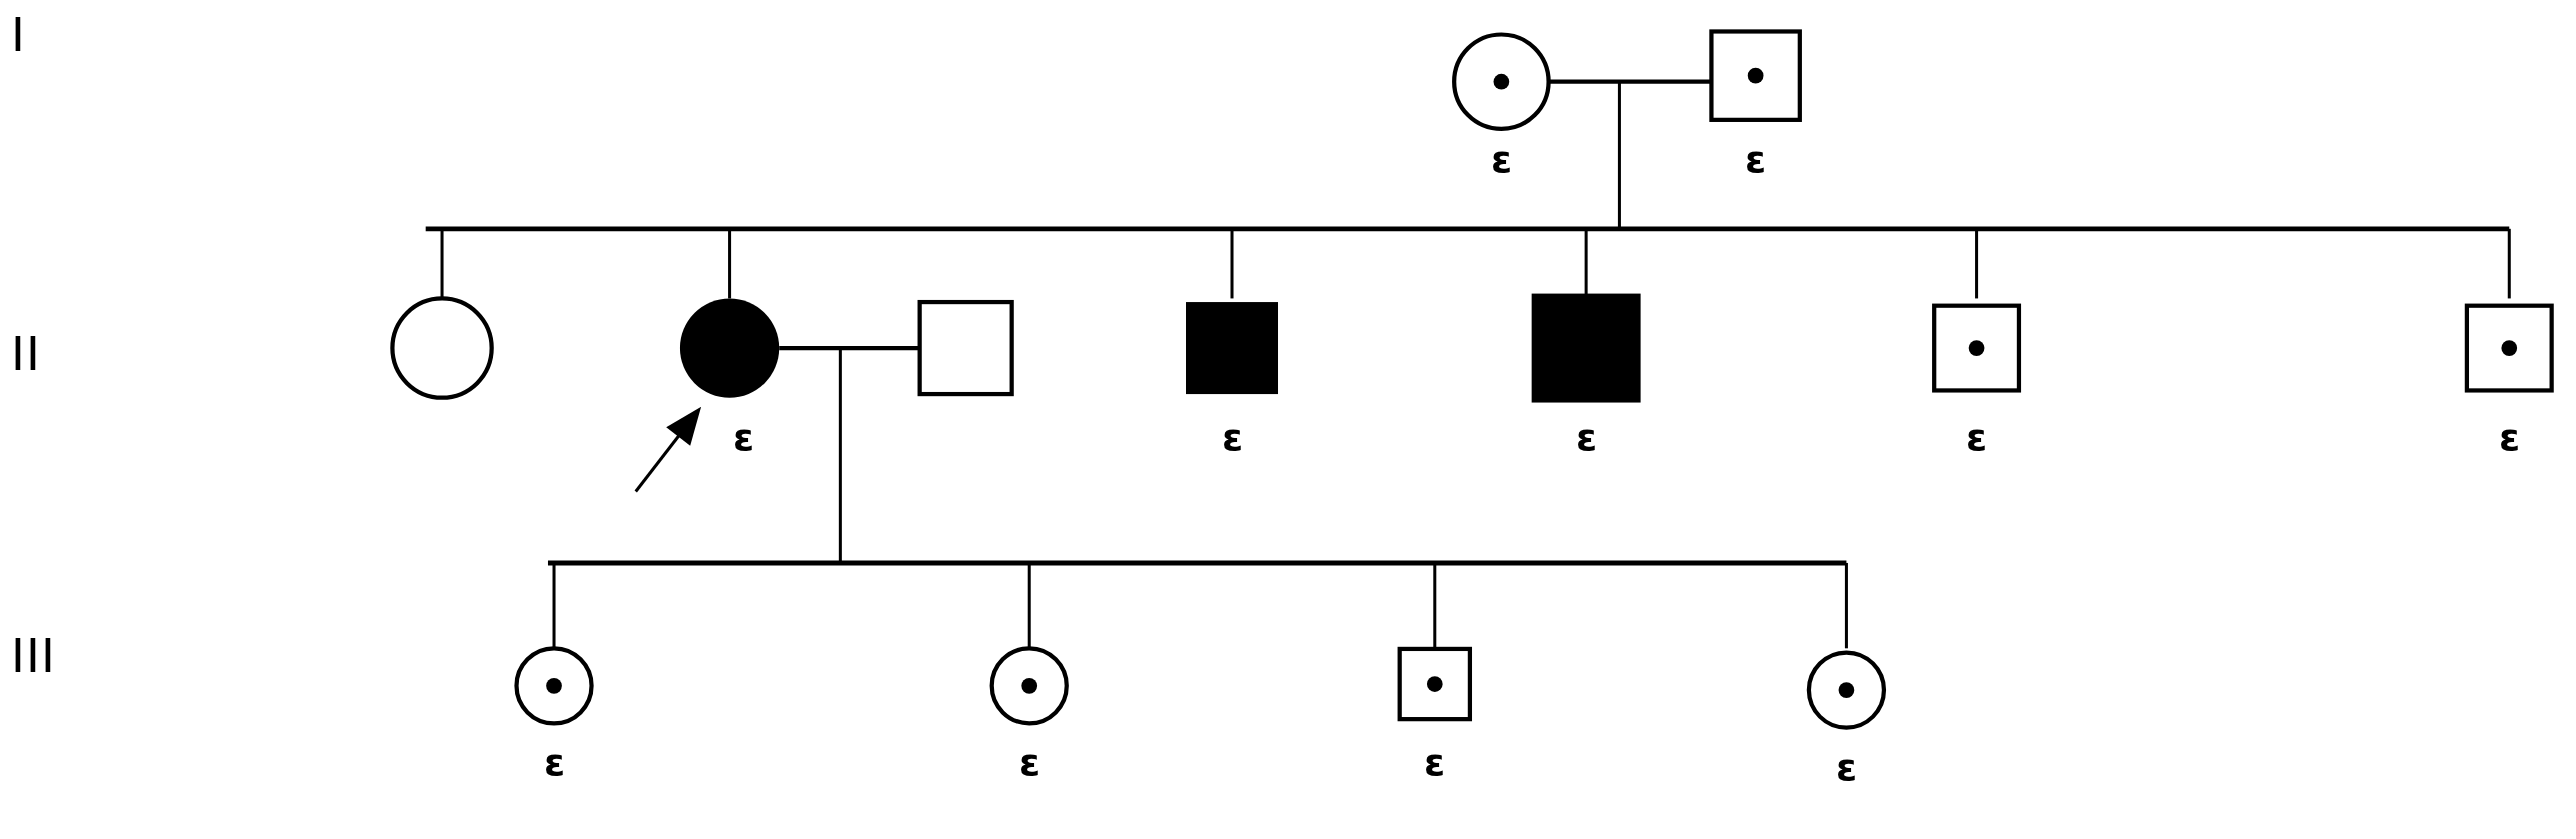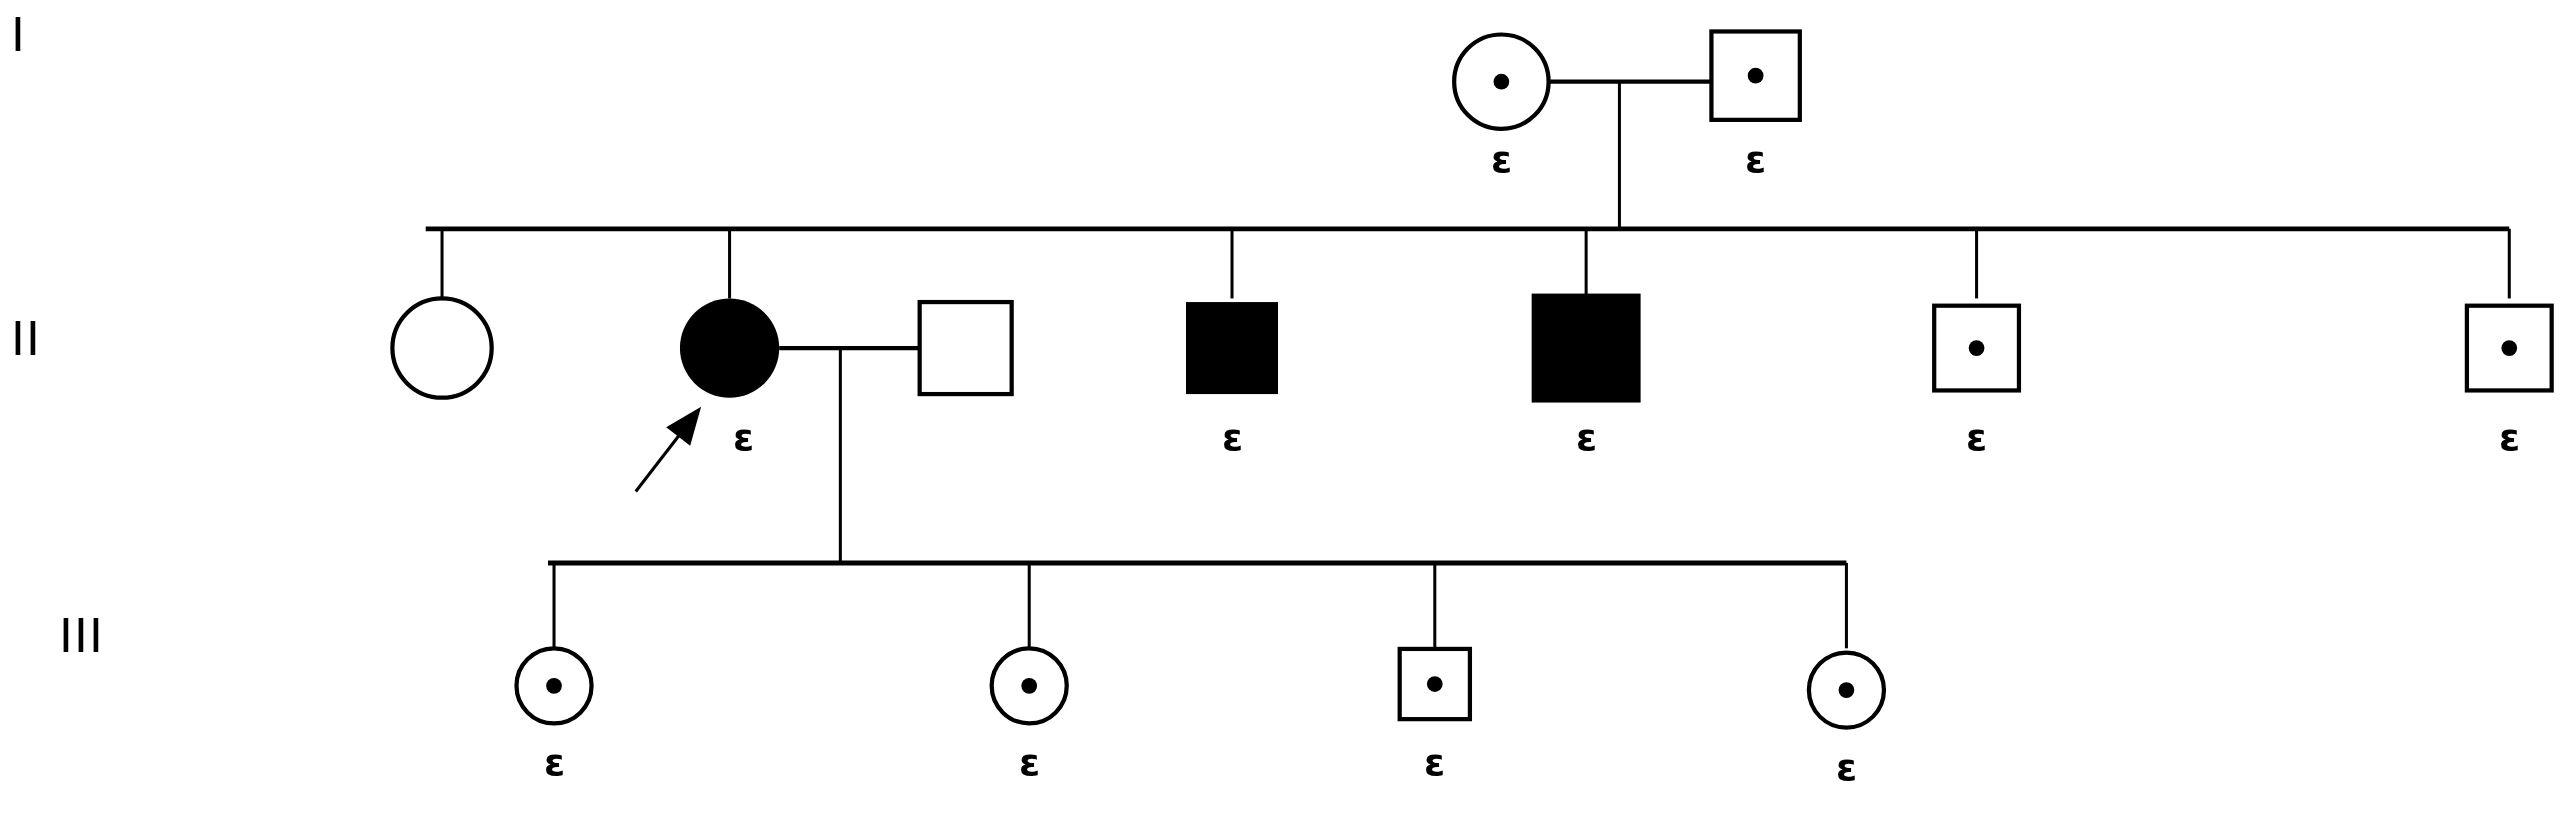--- a/index.html
+++ b/index.html
@@ -127,22 +127,22 @@
     <g id="proband-layer">
         <g>
           <line x1="1050" y1="812" x2="1126.2382203768252" y2="713.1726772893005" stroke="#000000" stroke-width="5" stroke-linecap="butt"></line>
           <polygon points="1158,672 1139.924742222994,736.3605862022308 1100.3356294448201,705.8204134876397" fill="#000000"></polygon>
         </g>
       </g>
   </svg>
 
   <div id="gen-label-layer">
       <div class="gen-label" style="left: 11px; top: 11px;">I</div>
-      <div class="gen-label" style="left: 11px; top: 315px;">II</div>
-      <div class="gen-label" style="left: 11px; top: 612px; margin-left: 48px;">III</div>
+      <div class="gen-label" style="left: 11px; top: 330px;">II</div>
+      <div class="gen-label" style="left: 11px; top: 632px;">III</div>
     </div>
   <div id="allele-label-layer">
       <div class="allele-label" style="left: 1465px; top: 140px; width: 73px;">ε</div>
       <div class="allele-label" style="left: 1719px; top: 140px; width: 73px;">ε</div>
       <div class="allele-label" style="left: 707px; top: 418px; width: 73px;">ε</div>
       <div class="allele-label" style="left: 1196px; top: 418px; width: 73px;">ε</div>
       <div class="allele-label" style="left: 1550px; top: 418px; width: 73px;">ε</div>
       <div class="allele-label" style="left: 1940px; top: 418px; width: 73px;">ε</div>
       <div class="allele-label" style="left: 2473px; top: 418px; width: 73px;">ε</div>
       <div class="allele-label" style="left: 518px; top: 743px; width: 73px;">ε</div>

